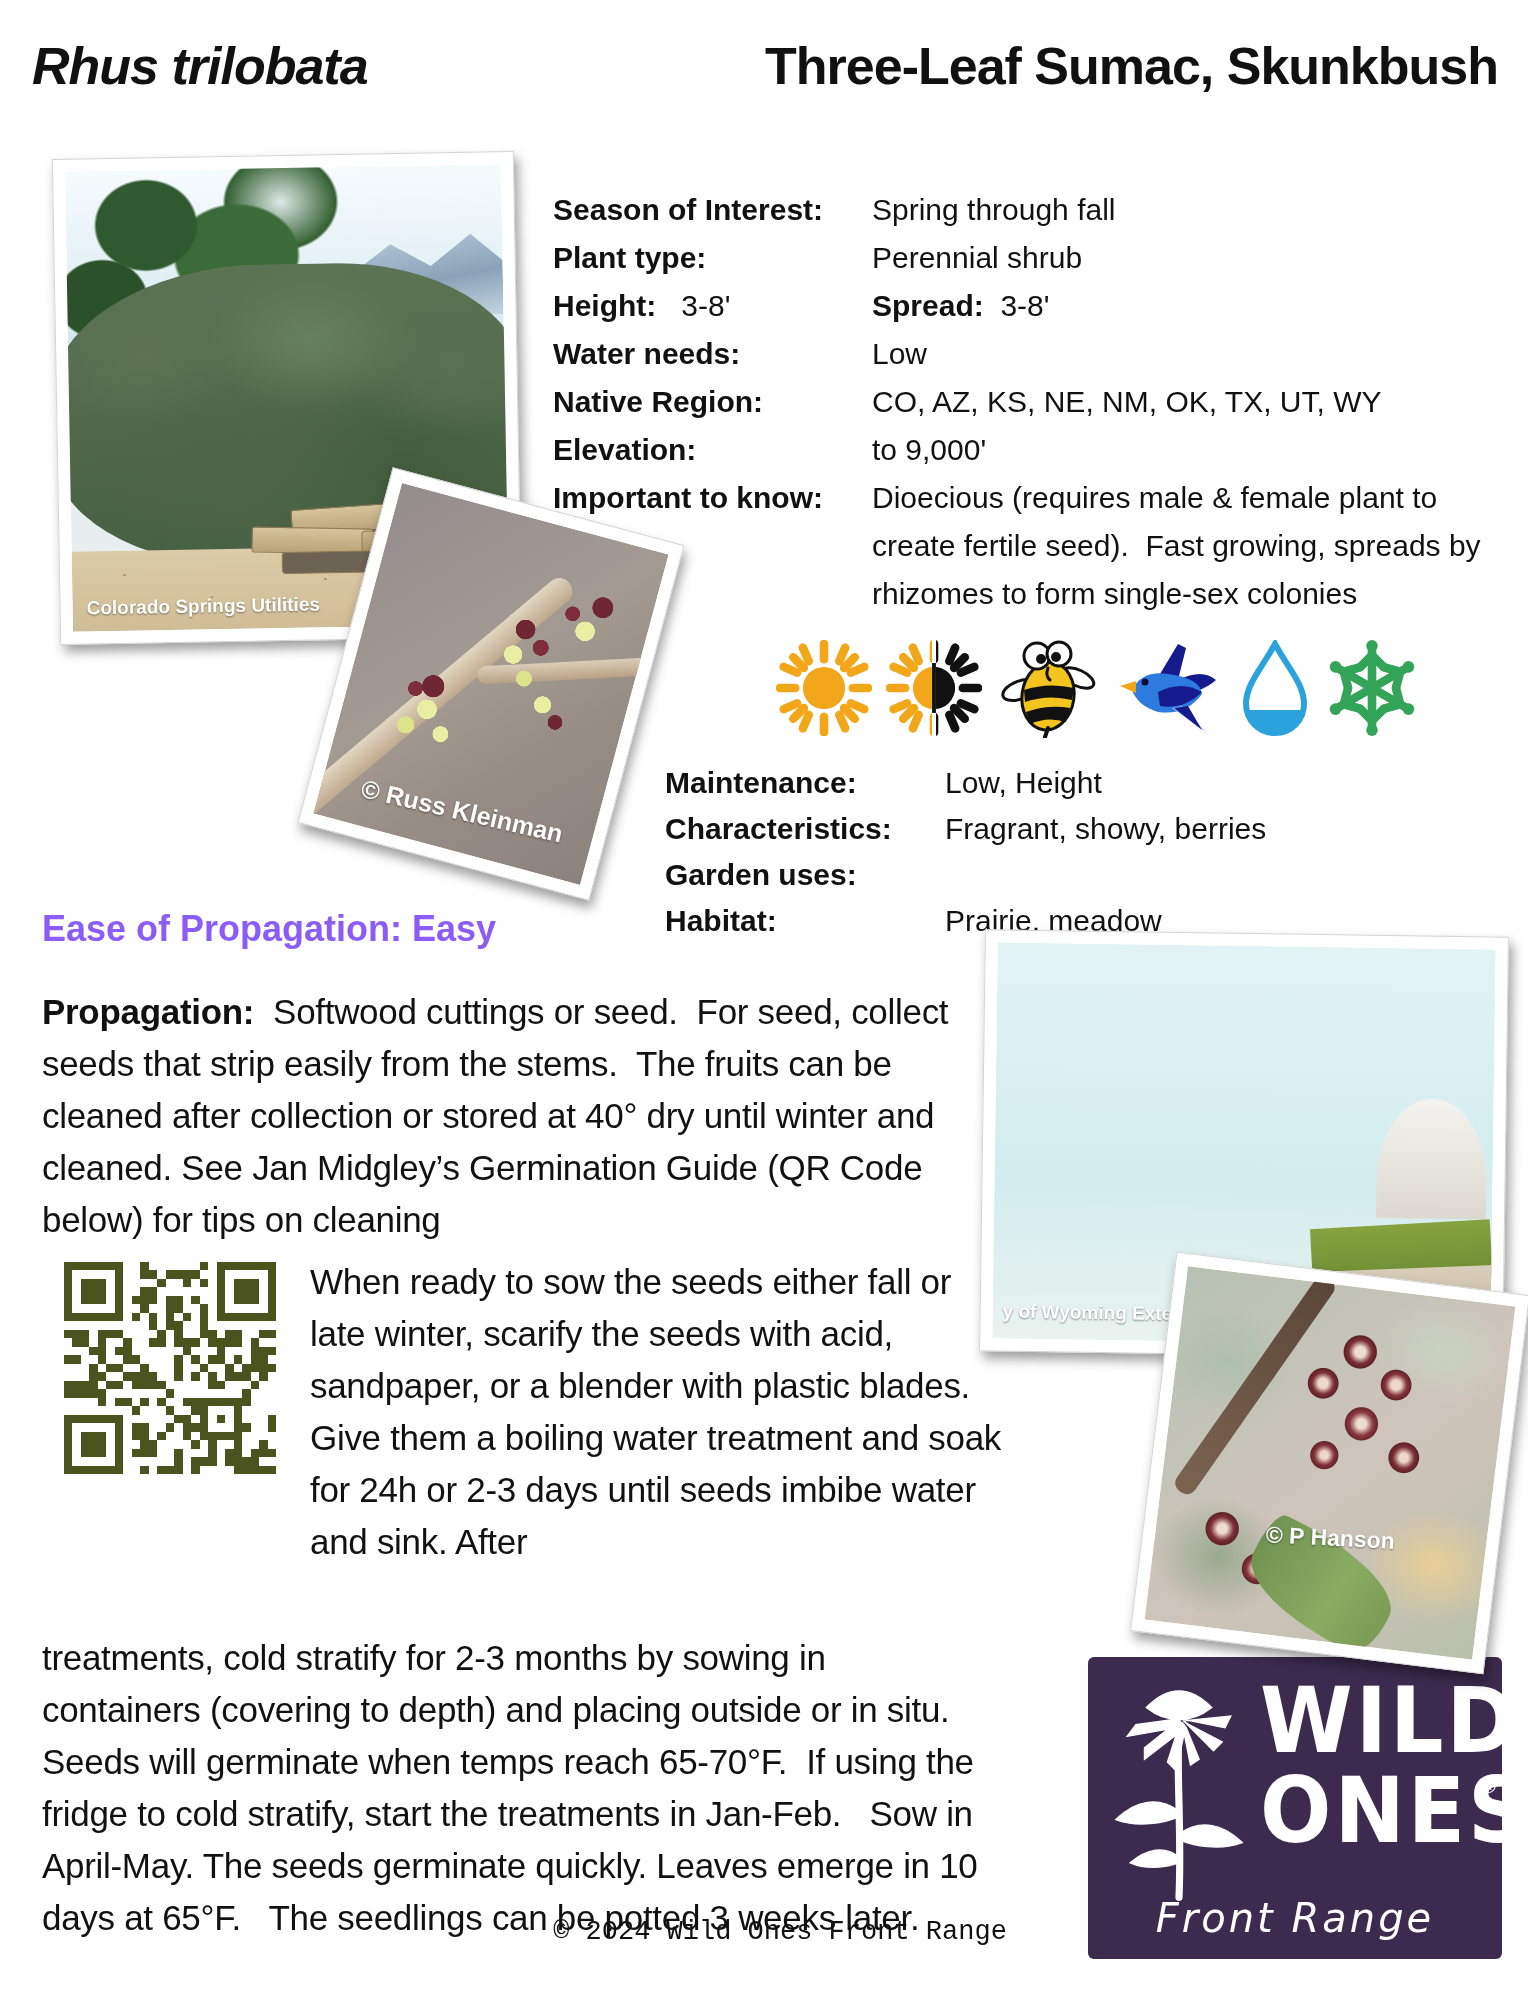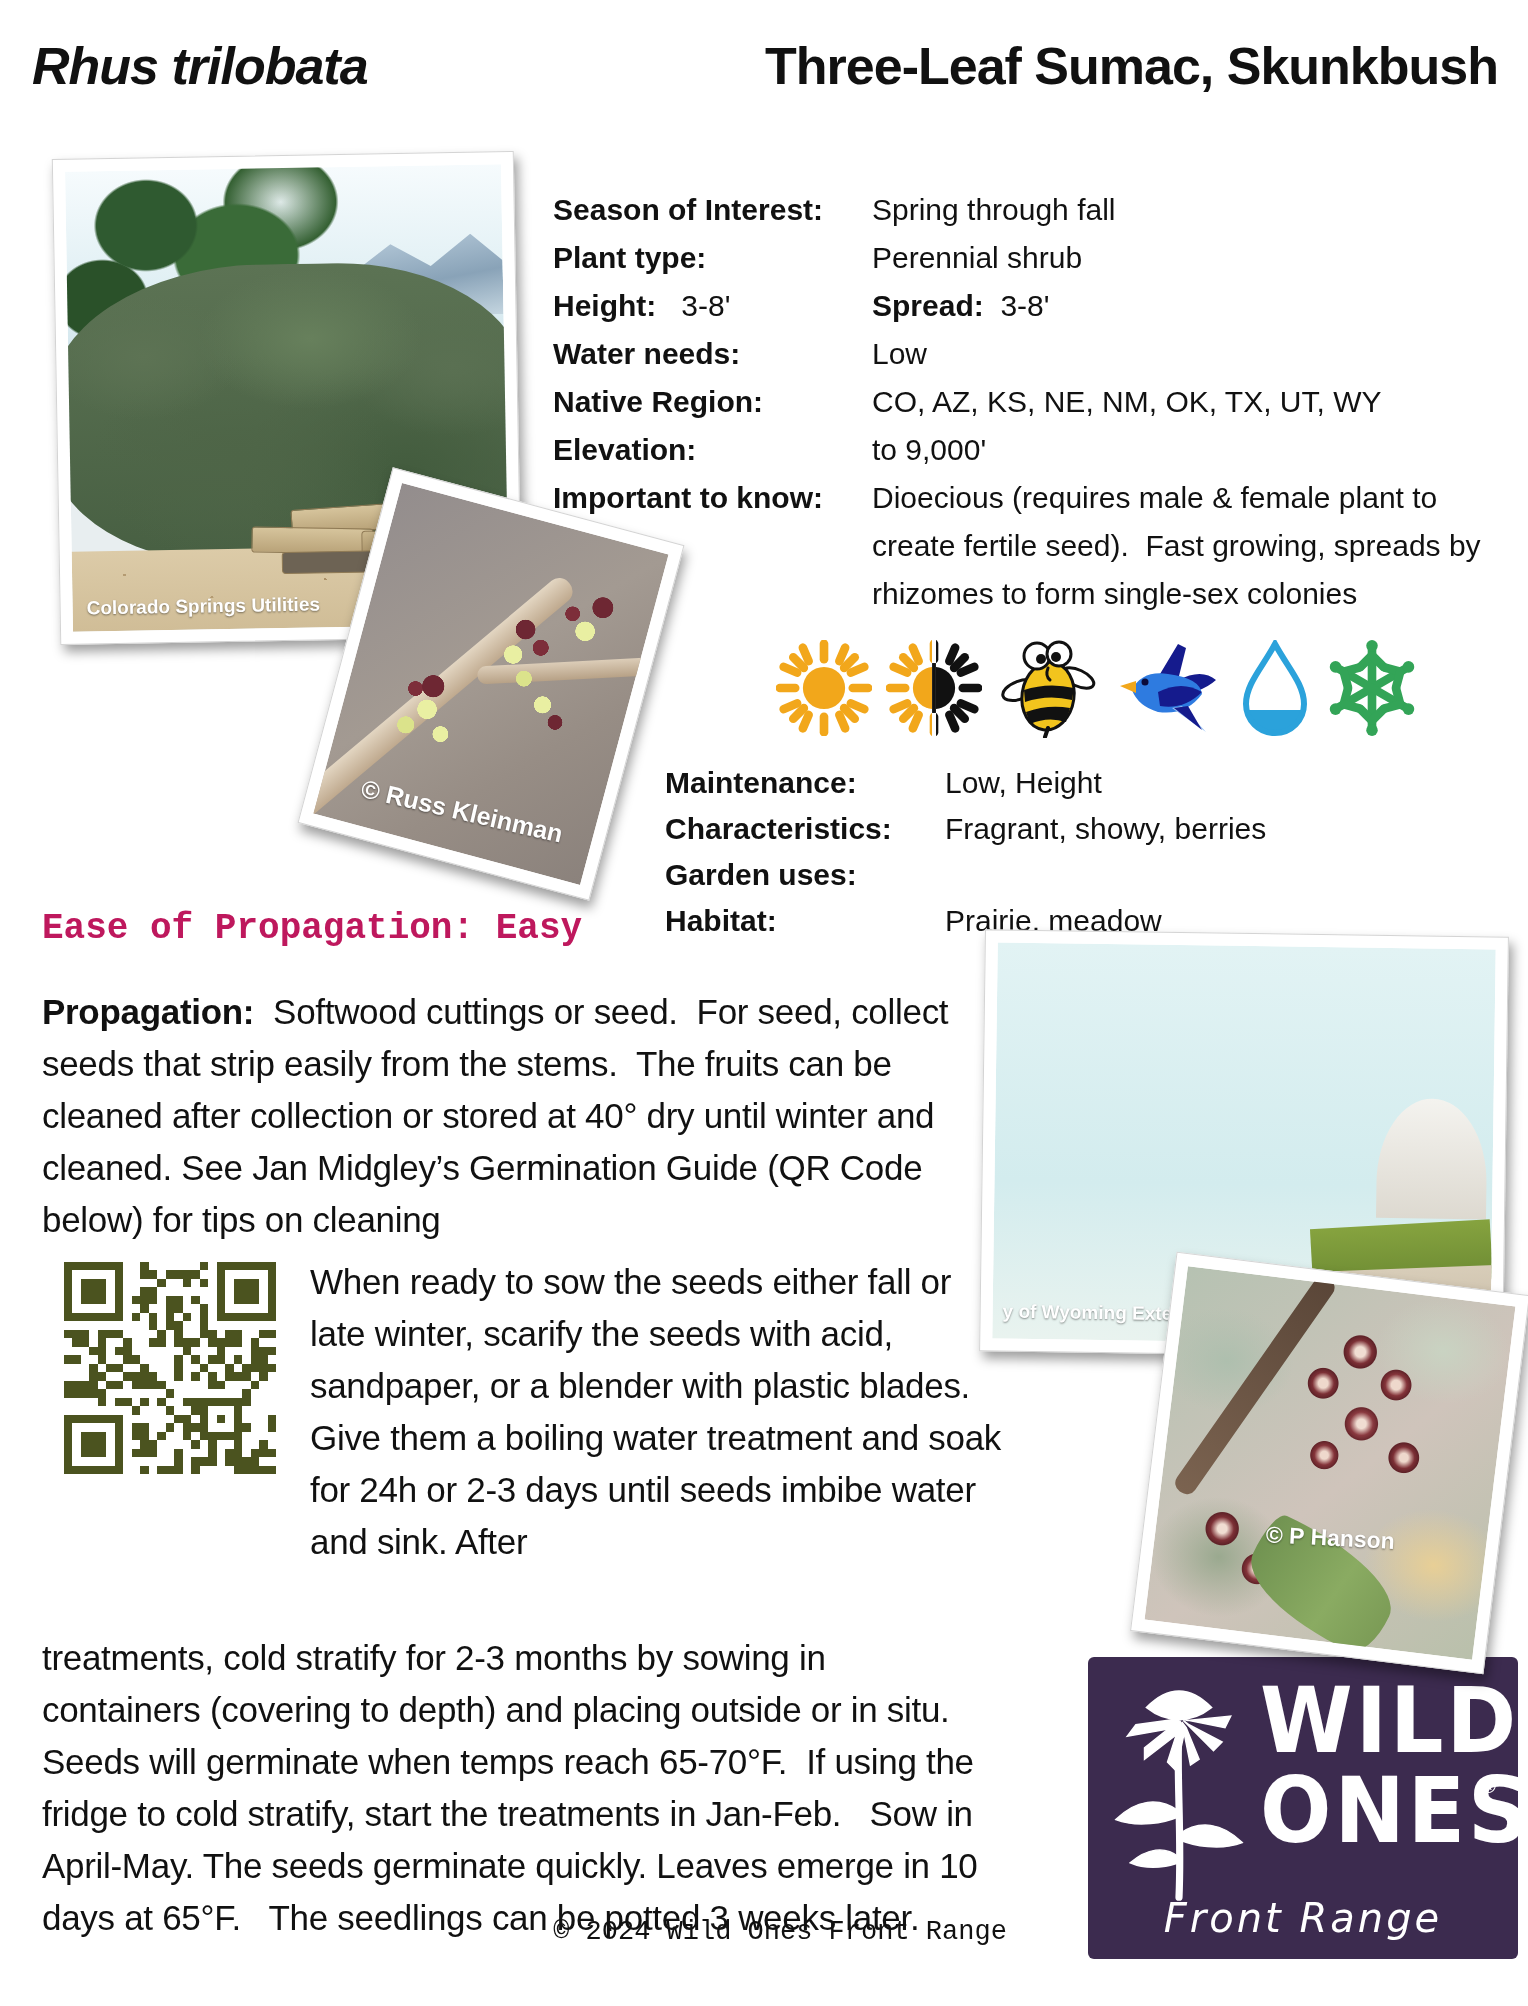--- a/index.html
+++ b/index.html
@@ -355,21 +355,21 @@
     </div>
     <div class="trow">
       <span class="lbl">Garden uses:</span>
     </div>
     <div class="trow">
       <span class="lbl">Habitat:</span>
       <span class="val">Prairie, meadow</span>
     </div>
   </div>
 
-  <div class="ease" style="color: #be185d; font-family: Liberation Mono, monospace;">Ease of Propagation:  Easy</div>
+  <div class="ease" style="color: #8b5cf6;">Ease of Propagation:  Easy</div>
 
   <div class="para p1"><span class="inlineb">Propagation:</span><span>  Softwood cuttings or seed.  For seed, collect seeds that strip easily from the stems.  The fruits can be cleaned after collection or stored at 40° dry until winter and cleaned. See Jan Midgley’s Germination Guide (QR Code below) for tips on cleaning</span></div>
 
   <svg class="qr" id="qr" viewBox="0 0 25 25" shape-rendering="crispEdges">
       <rect x="9" y="0" width="1" height="1" fill="#4B531F"></rect>
       <rect x="16" y="0" width="1" height="1" fill="#4B531F"></rect>
       <rect x="9" y="1" width="1" height="1" fill="#4B531F"></rect>
       <rect x="10" y="1" width="1" height="1" fill="#4B531F"></rect>
       <rect x="12" y="1" width="1" height="1" fill="#4B531F"></rect>
       <rect x="13" y="1" width="1" height="1" fill="#4B531F"></rect>
@@ -596,21 +596,21 @@
   <div class="photo photo4">
     <div class="img">
       <div class="p4bg"></div>
       <div class="p4branch"></div>
       <div class="p4berries"></div>
       <div class="p4leaf"></div>
       <span class="caption">© P Hanson</span>
     </div>
   </div>
 
-  <div class="logo" style="background: rgb(60, 43, 79); padding-left: 16px;">
+  <div class="logo" style="background: rgb(60, 43, 79);">
     <svg class="flower" viewBox="0 0 100 160">
       <g fill="#ffffff" stroke="#ffffff">
         <path d="M28 24 Q50 2 72 24 Q62 32 50 32 Q38 32 28 24 Z" stroke-width="2"></path>
         <g>
           <path d="M49 32 L20 36 L14 44 L48 38 Z"></path>
           <path d="M50 33 L26 52 L26 60 L52 40 Z"></path>
           <path d="M51 34 L42 62 L48 68 L54 40 Z"></path>
           <path d="M52 34 L58 64 L64 60 L55 38 Z"></path>
           <path d="M53 33 L74 54 L80 48 L57 36 Z"></path>
           <path d="M52 32 L82 38 L86 30 L56 33 Z"></path>

